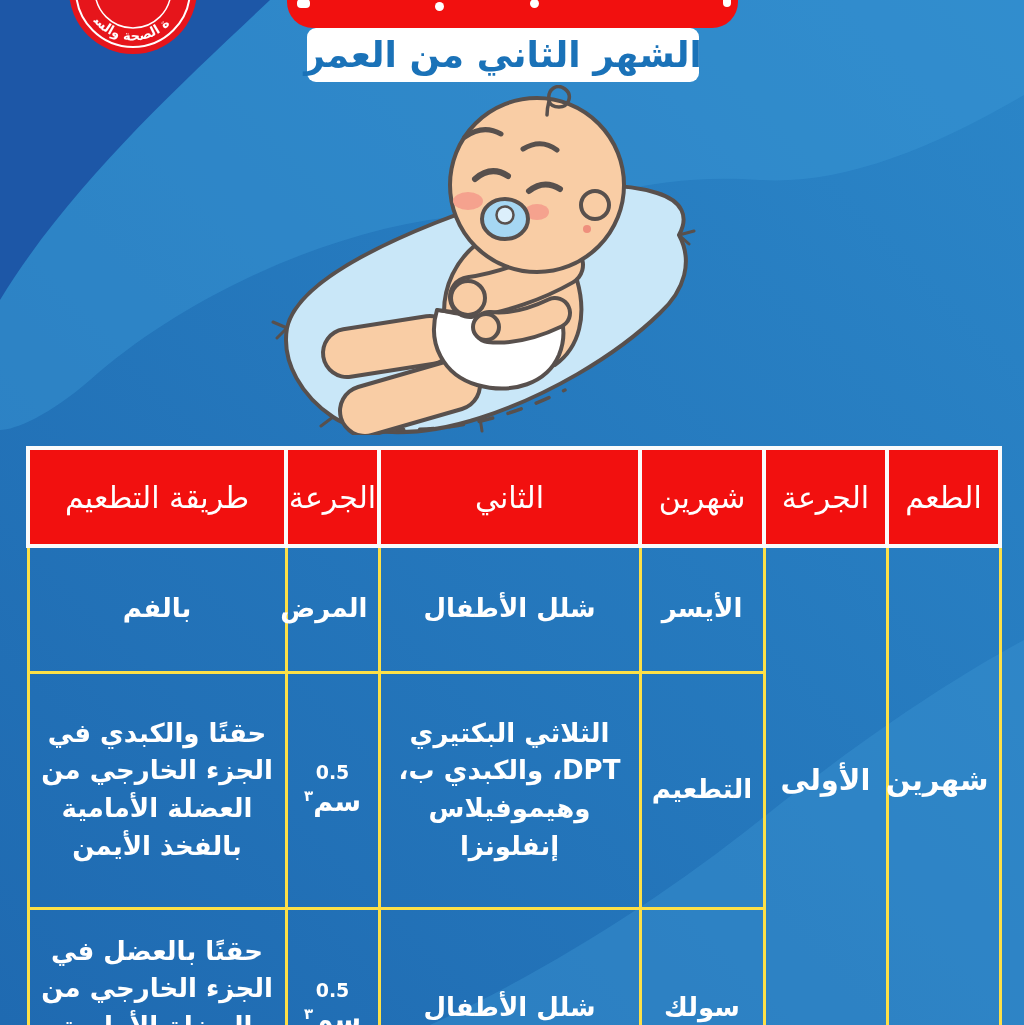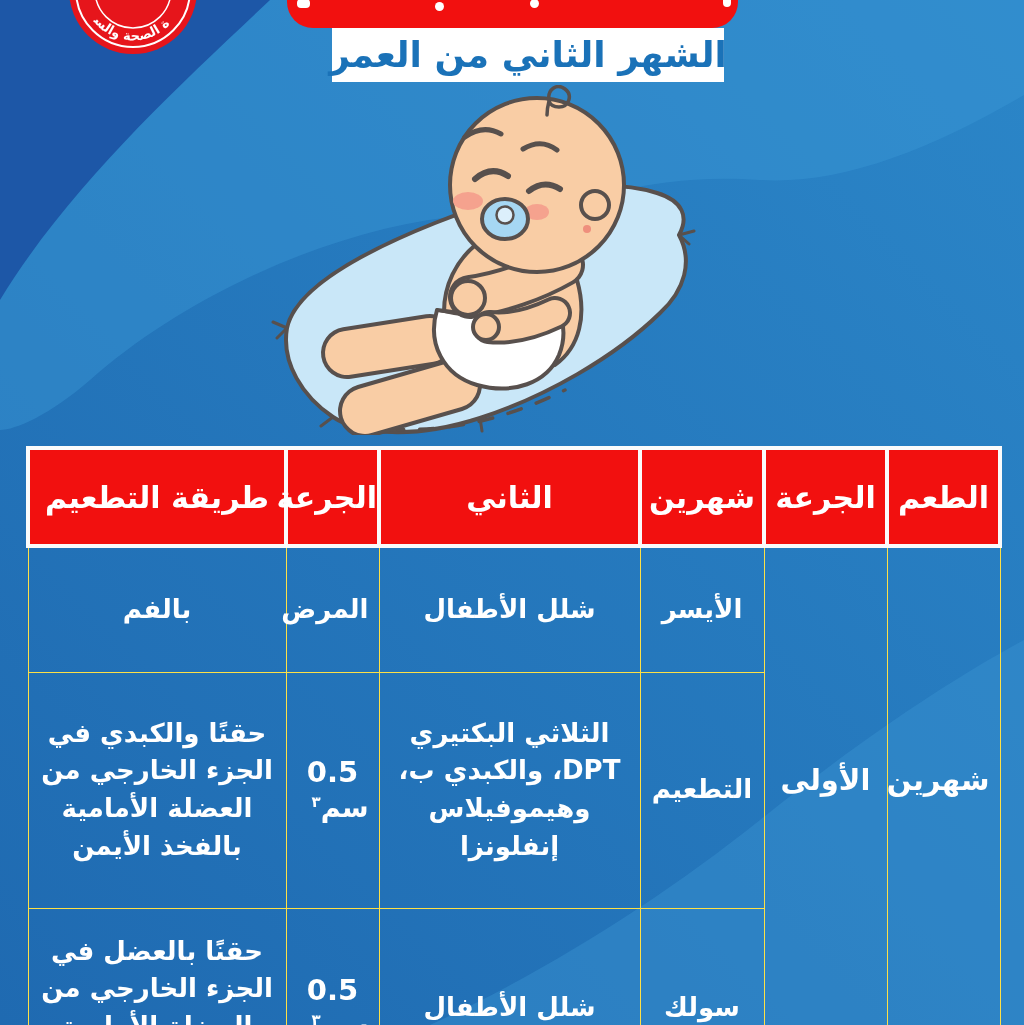--- a/index.html
+++ b/index.html
@@ -13,50 +13,51 @@
   .banner{
     position:absolute;left:287px;top:-36px;width:451px;height:64px;
     background:#f2100f;border-radius:26px;
   }
   .frag{position:absolute;background:#fff;border-radius:50%;}
   .f1{left:10px;top:35px;width:13px;height:9px;border-radius:4px;}
   .f2{left:148px;top:38px;width:9px;height:9px;}
   .f3{left:243px;top:35px;width:9px;height:9px;}
   .f4{left:436px;top:30px;width:8px;height:13px;border-radius:4px;}
   .subtitle{
-    position:absolute;left:332px;top:28px;width:392px;height:54px;
+    position:absolute;left:307px;top:28px;width:392px;height:54px;
     background:#ffffff;display:flex;align-items:center;justify-content:center;
     direction:rtl;
+    border-radius:9px;
   }
   .subtitle span{
     color:#1a72b8;font-weight:bold;font-size:36px;line-height:1;
     letter-spacing:-1px;white-space:nowrap;
   }
   .baby{position:absolute;left:265px;top:85px;}
   
   table.vax{
     position:absolute;left:26px;top:446px;width:972px;
     border-collapse:collapse;table-layout:fixed;direction:rtl;
   }
   .vax th{
     background:#f2100f;border:4px solid #fbfbfb;
-    color:#fff;font-weight:bold;font-size:30px;height:94px;
+    color:#fff;font-weight:normal;font-size:30px;height:94px;
     text-align:center;vertical-align:middle;padding:0;
   }
   .vax td{
-    border:1px solid #fde047;color:#fff;font-weight:bold;font-size:26px;
+    border:3px solid #fde047;color:#fff;font-weight:bold;font-size:26px;
     text-align:center;vertical-align:middle;line-height:1.45;padding:0 10px;
     background:transparent;
   }
   .row1{height:126px;}
   .row2{height:236px;}
   .row3{height:200px;}
   td.merged{padding-bottom:95px;font-size:29px;}
-  .amt-val{font-size:29px;line-height:1.2;}
-  .amt-unit{font-size:27px;line-height:1.3;text-align:right;}
+  .amt-val{font-size:19px;line-height:1.2;}
+  .amt-unit{font-size:27px;line-height:1.3;}
   .amt-unit sup{font-size:15px;}
 </style>
 </head>
 <body>
 
 <div class="poster">
 
   <svg class="bg" width="1024" height="1025" viewBox="0 0 1024 1025" aria-hidden="true">
     <defs>
       <linearGradient id="bgG" x1="0" y1="1" x2="1" y2="0">

